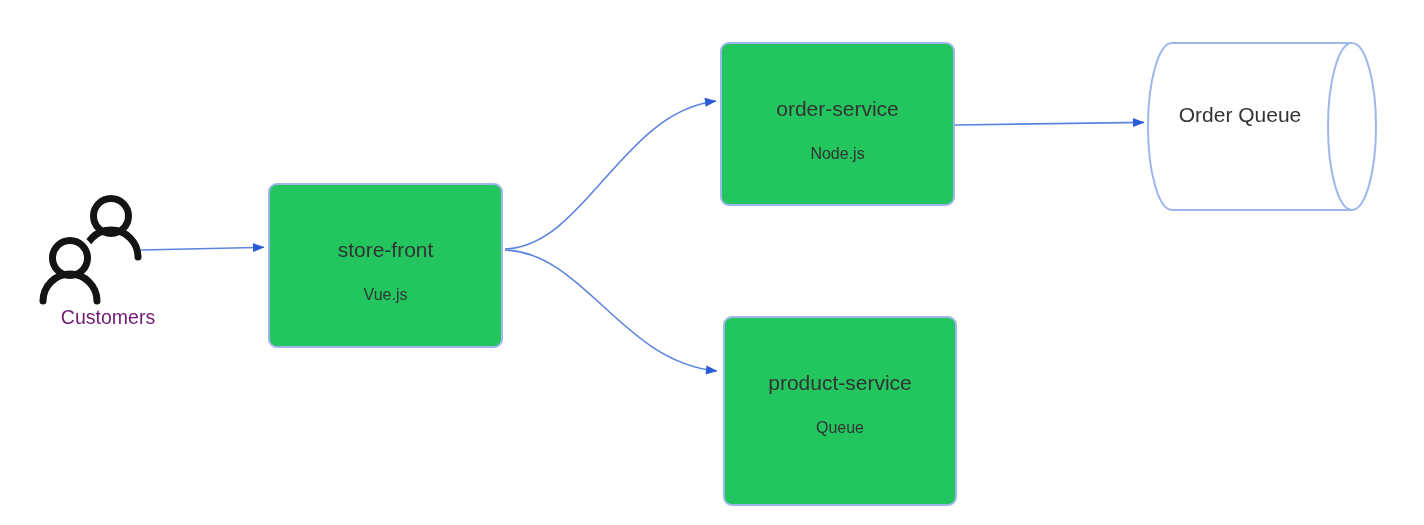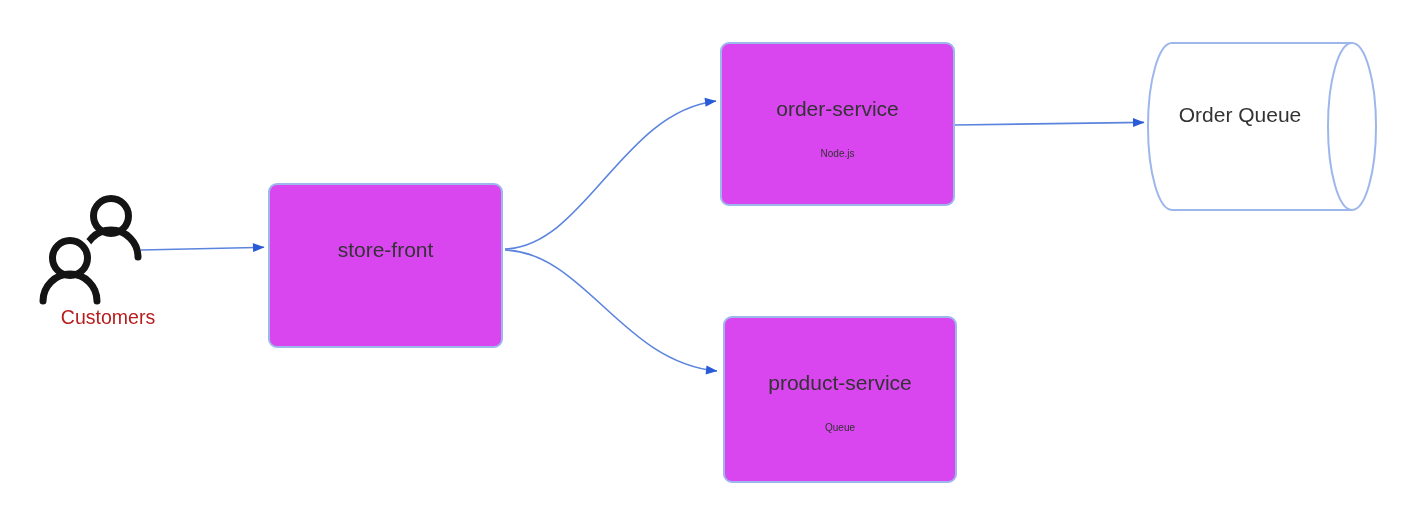--- a/index.html
+++ b/index.html
@@ -40,38 +40,38 @@
     stroke-width: 2;
   }
   .shape-cap {
     fill: #ffffff;
     stroke: var(--node-border);
     stroke-width: 2;
   }
 
   .node-box {
     position: absolute;
-    background: #d946ef;
+    background: #22c55e;
     border: 2px solid var(--node-border);
     border-radius: 9px;
   }
   #node-store-front   { left: 268px; top: 183px; width: 235px; height: 165px; }
   #node-order-service { left: 720px; top:  42px; width: 235px; height: 164px; }
-  #node-product-service { left: 723px; top: 316px; width: 234px; height: 167px; }
+  #node-product-service { left: 723px; top: 316px; width: 234px; height: 190px; }
 
   .node-title, .node-subtitle {
     position: absolute;
     left: 0;
     width: 100%;
     text-align: center;
     color: var(--text);
     white-space: nowrap;
   }
   .node-title    { top: 52px;  font-size: 21px; line-height: 25px; }
-  .node-subtitle { top: 101px; font-size: 10px; line-height: 17px; }
+  .node-subtitle { top: 101px; font-size: 16px; line-height: 17px; }
 
   
   .queue-label-area {
     position: absolute;
     left: 1150px; top: 43px;
     width: 180px; height: 167px; border-radius: 20px;
   }
   .queue-label-area .node-title    { top: 59px; }
   .queue-label-area .node-subtitle { top: 110px; }
 
@@ -85,21 +85,21 @@
   .person-stroke { fill: none; stroke: var(--icon); stroke-width: 7; }
   .person-halo   { fill: none; stroke: #ffffff;     stroke-width: 15; }
   .round-caps    { stroke-linecap: round; }
 
   .actor-label {
     position: absolute;
     left: 40px; top: 306px;
     width: 136px;
     text-align: center;
     font-size: 19.5px;
-    color: #b91c1c;
+    color: #701a75;
     white-space: nowrap;
   }
 </style>
 </head>
 <body>
 
 <div class="canvas">
 
   <svg class="edges-layer" viewBox="0 0 1424 525" xmlns="http://www.w3.org/2000/svg">
     <defs>
@@ -132,20 +132,21 @@
       <path class="person-halo" d="M7,113 A27,27 0 0 1 61,113"></path>
 
       <circle class="person-stroke" cx="34" cy="70" r="17.5"></circle>
       <path class="person-stroke round-caps" d="M7,113 A27,27 0 0 1 61,113"></path>
     </svg>
   </div>
   <div class="actor-label">Customers</div>
 
   <div class="node-box" id="node-store-front">
     <div class="node-title">store-front</div>
+    <div class="node-subtitle">Vue.js</div>
   </div>
 
   <div class="node-box" id="node-order-service">
     <div class="node-title">order-service</div>
     <div class="node-subtitle">Node.js</div>
   </div>
 
   <div class="node-box" id="node-product-service">
     <div class="node-title">product-service</div>
     <div class="node-subtitle">Queue</div>

